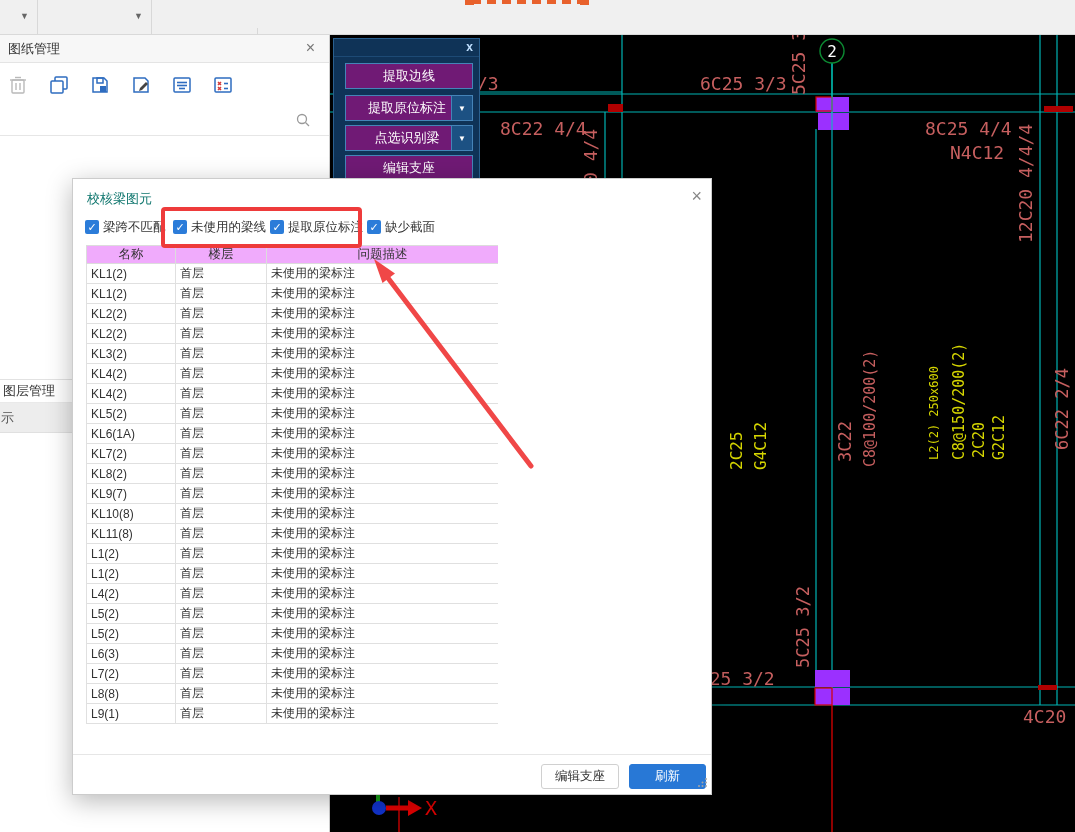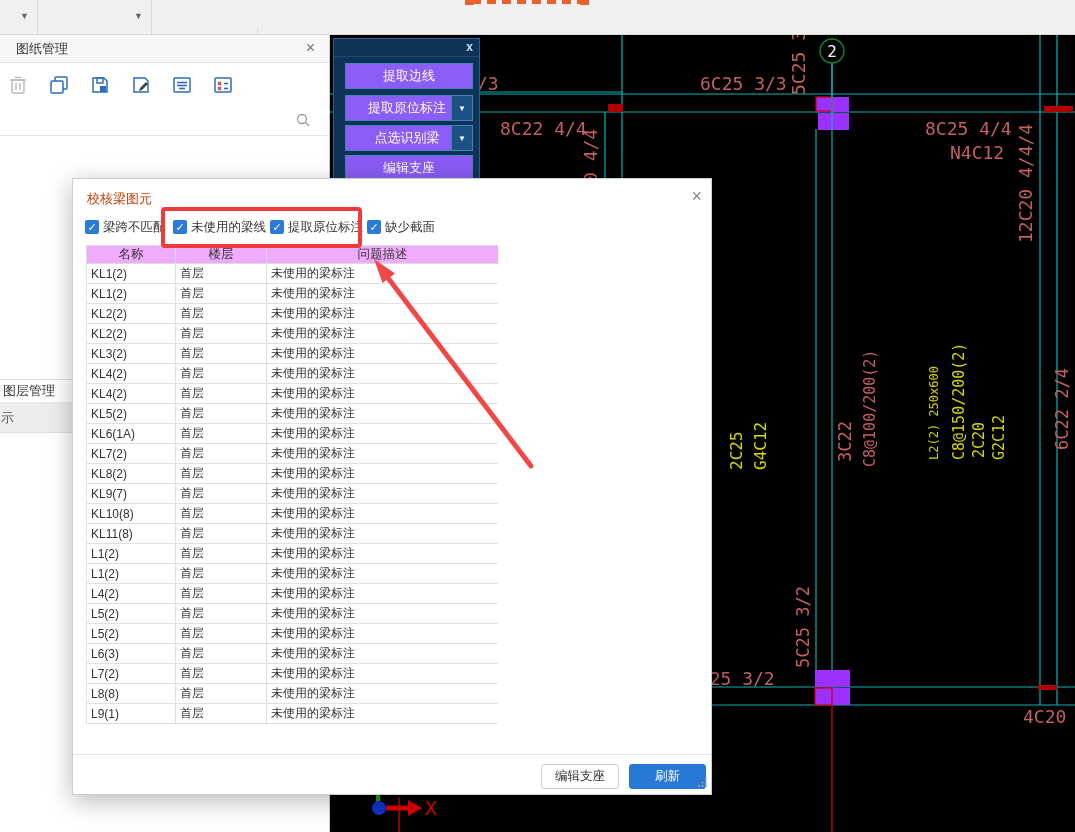--- a/index.html
+++ b/index.html
@@ -14,21 +14,21 @@
   .combo .arrow { position:absolute; right:8px; top:11px; font-size:9px; color:#666; }
   #dash-strip { position:absolute; left:472px; top:0; width:112px; height:4px;
     background:repeating-linear-gradient(90deg,#e8612c 0 9px,transparent 9px 15px); }
   #dash-strip:before, #dash-strip:after { content:""; position:absolute; top:0; width:9px; height:5px; background:#e8612c; }
   #dash-strip:before { left:-7px; } #dash-strip:after { right:-5px; }
 
   
   #left-panel { position:absolute; left:0; top:35px; width:330px; height:797px;
     background:#fff; border-right:1px solid #cfcfcf; z-index:20; }
   .panel-header { position:relative; height:28px; background:#f7f7f7;
-    border-bottom:1px solid #e4e4e4; display:flex; align-items:center; padding-left:16px;
+    border-bottom:1px solid #e4e4e4; display:flex; align-items:center; padding-left:8px;
     font-size:13px; color:#333; }
   .panel-close { position:absolute; right:14px; top:4px; font-size:16px; color:#777; cursor:pointer; }
   #icon-row { display:flex; gap:13px; padding:8px 2px 6px 4px; }
   .tool-btn { width:28px; height:28px; display:flex; align-items:center; justify-content:center; }
   #search-row { position:relative; height:31px; border-bottom:1px solid #e6e6e6; }
   #search-row input { width:100%; height:30px; border:none; outline:none; padding:0 30px 0 8px; font-size:12px; }
   #search-icon { position:absolute; right:18px; top:7px; }
   #layer-section { position:absolute; left:0; top:344px; width:330px; }
   #layer-header { height:24px; border-top:1px solid #e2e2e2; border-bottom:1px solid #e9e9e9;
     display:flex; align-items:center; padding-left:3px; font-size:13px; color:#333; background:#fff; }
@@ -38,31 +38,31 @@
   
   #cad { position:absolute; left:330px; top:35px; width:745px; height:797px;
     background:#000; z-index:10; overflow:hidden; }
   #cad svg text { font-family:"DejaVu Sans Mono",monospace; }
 
   
   #float-panel { position:absolute; left:333px; top:38px; width:147px; height:145px;
     background:#0f3357; border:1px solid #2a608f; z-index:30; }
   #fp-titlebar { height:18px; border-bottom:1px solid #1d4a75; position:relative; }
   #fp-close { position:absolute; right:6px; top:1px; color:#bfe0ff; font-size:12px; font-weight:bold; line-height:14px; cursor:pointer; }
-  .fp-btn { position:absolute; left:11px; width:128px; height:26px; background:#8b5cf6;
+  .fp-btn { position:absolute; left:11px; width:128px; height:26px; background:#701a75;
     border:1px solid #4584b8; color:#fff; font-size:13px; display:flex; align-items:center;
     justify-content:center; cursor:pointer; }
   .fp-btn.split { width:124px; }
   .fp-arrow { position:absolute; width:22px; height:26px; background:#1c5183; border:1px solid #4584b8;
     left:117px; color:#fff; font-size:8px; display:flex; align-items:center; justify-content:center; cursor:pointer; }
 
   
   #dialog { position:absolute; left:72px; top:178px; width:640px; height:617px;
     background:#fff; border:1px solid #ccc; box-shadow:0 6px 24px rgba(0,0,0,.28); z-index:40; }
-  #dlg-title { position:absolute; left:14px; top:11px; font-size:13px; color:#c2410c;text-align:right; }
+  #dlg-title { position:absolute; left:14px; top:11px; font-size:13px; color:#0f766e;text-align:right; }
   #dlg-close { position:absolute; right:9px; top:7px; font-size:18px; color:#888; cursor:pointer; }
   .cb-item { position:absolute; top:40px; height:16px; display:flex; align-items:center; font-size:12.5px; color:#333; }
   .cb-box { width:14px; height:14px; background:#2b7cd9; border-radius:2px; color:#fff;
     font-size:11px; line-height:14px; text-align:center; margin-right:4px; }
   #dlg-table-wrap { position:absolute; left:13px; top:66px; width:412px; height:509px; overflow:hidden; }
   table { border-collapse:collapse; width:412px; table-layout:fixed; font-size:12px; color:#333; }
   th { height:18px; background:#f0abfc; border:1px solid #dcdcdc; font-weight:normal; font-size:12.5px; }
   td { height:20px; border:1px solid #e0e0e0; padding-left:4px; overflow:hidden; white-space:nowrap; }
   #dlg-footer { position:absolute; left:0; top:575px; width:638px; border-top:1px solid #e6e6e6; height:42px; }
   .dlg-btn { position:absolute; top:9px; height:25px; font-size:12.5px; border-radius:3px; cursor:pointer;

